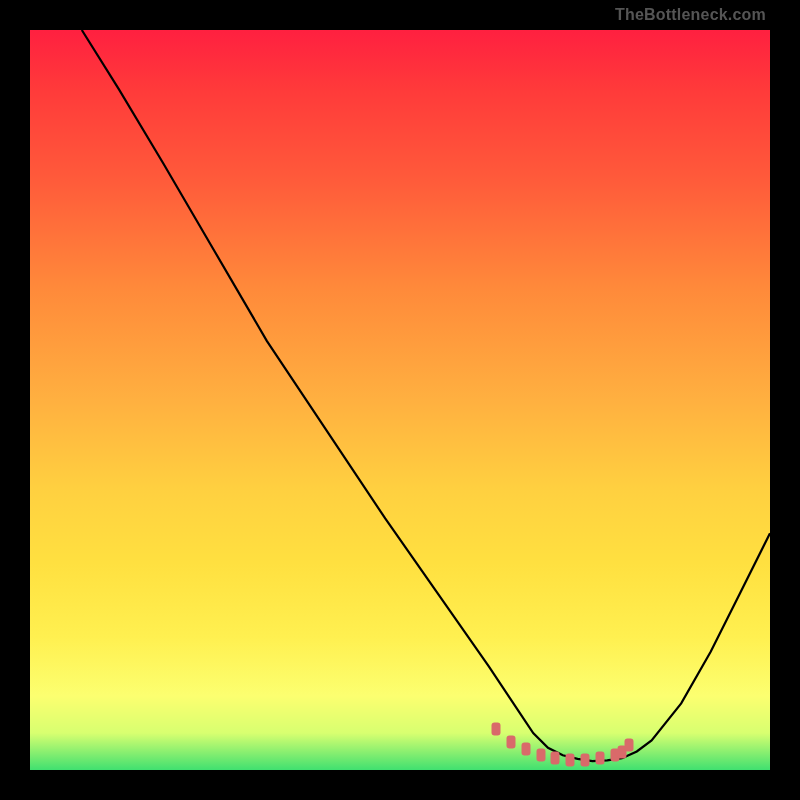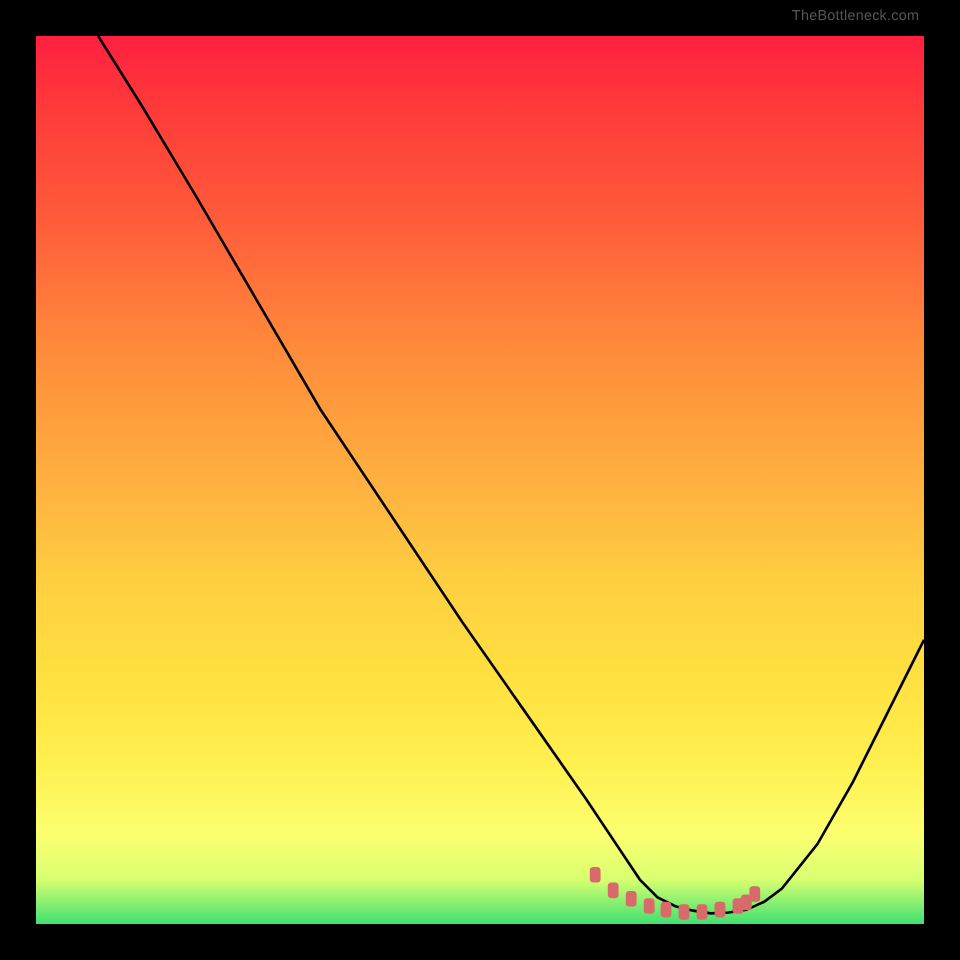--- a/index.html
+++ b/index.html
@@ -27,22 +27,22 @@
       #fff050 82%,
       #fcff70 90%,
       #d8ff70 95%,
       #40e070 100%
     );
   }
   .watermark {
     position: absolute;
     top: 6px;
     right: 34px;
-    font-size: 12px;
-    font-weight: normal;
+    font-size: 16px;
+    font-weight: bold;
     color: #555;
     letter-spacing: 0.2px;
   }
   svg.curve {
     position: absolute;
     left: 0;
     top: 0;
     width: 740px;
     height: 740px;
     overflow: visible;

